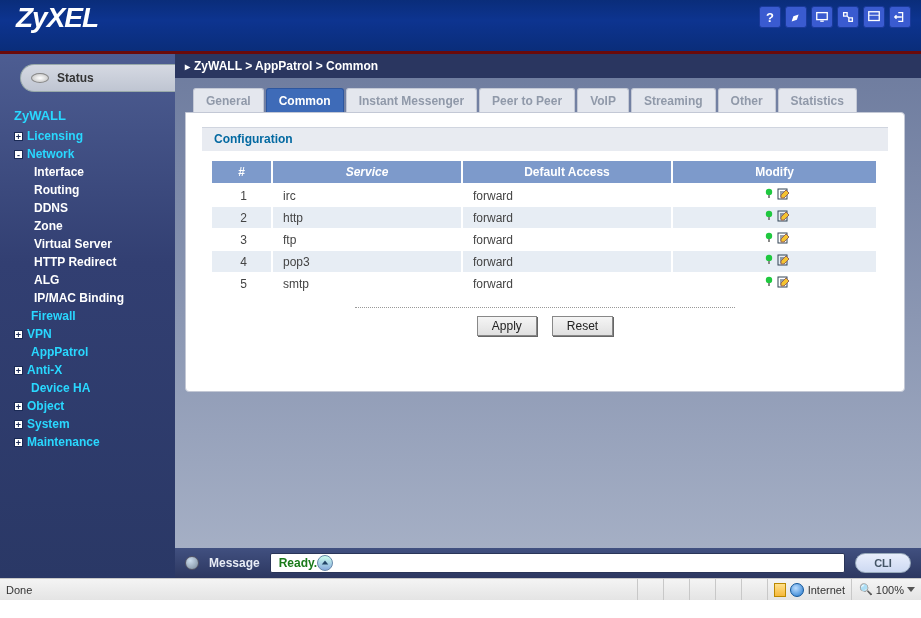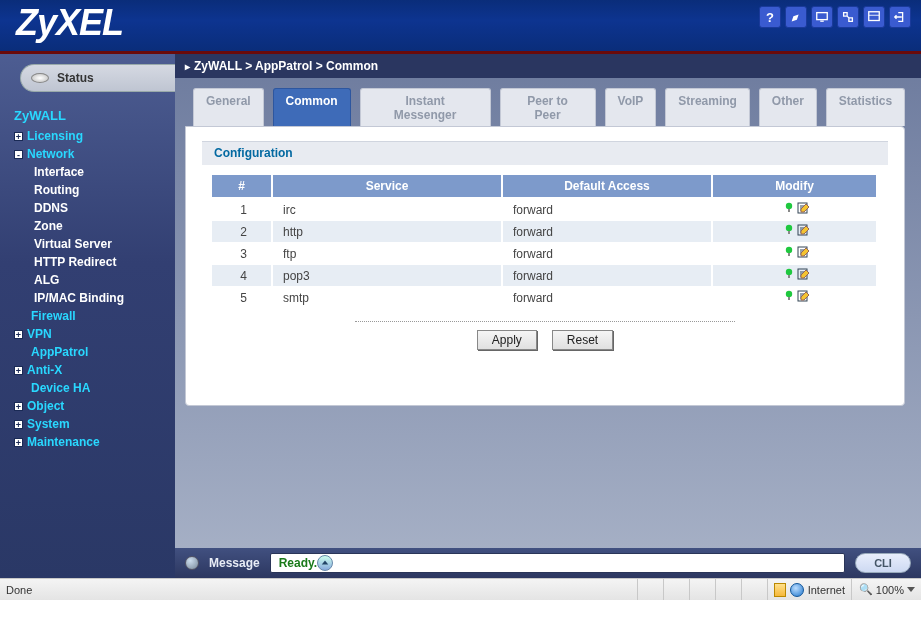--- a/index.html
+++ b/index.html
@@ -1,20 +1,20 @@
 <!DOCTYPE html>
 <html><head>
 <meta charset="utf-8">
 <style>
 * { margin:0; padding:0; box-sizing:border-box; font-family: Arial, Helvetica, sans-serif; }
 body { width:921px; height:618px; overflow:hidden; background:#fff; }
 
 
 .top-bar { height:54px; background:linear-gradient(#0a2d7a,#0d3490 40%,#0a2d7a); border-bottom:3px solid #6a0a0a; display:flex; align-items:flex-start; justify-content:space-between; padding:2px 10px 0 16px; }
-.logo { font-size:36px; font-style:italic; font-weight:bold; color:#fff; letter-spacing:-1px; }
+.logo { font-size:28px; font-style:italic; font-weight:bold; color:#fff; letter-spacing:-1px; }
 .header-icons { display:flex; gap:4px; margin-top:4px; }
 .header-icons .hicon { width:22px; height:22px; background:#3a5bd0; border:1px solid #1a3a9a; border-radius:3px; display:flex; align-items:center; justify-content:center; color:#fff; font-size:13px; font-weight:bold; cursor:pointer; }
 .header-icons .hicon svg { width:14px; height:14px; fill:#fff; }
 
 
 .shell { display:flex; height:524px; background:#7d8aa5; }
 
 
 .sidebar { width:175px; background:linear-gradient(#4d5d92,#323f72 40%,#2a3866); color:#cfe3ff; font-size:12px; position:relative; }
 .status-tab { margin:10px 0 10px 20px; height:28px; background:linear-gradient(#d5d9e2,#bfc5d2); border-radius:14px 0 0 14px; display:flex; align-items:center; gap:8px; padding-left:10px; color:#333; font-weight:bold; font-size:12px; cursor:pointer; border:1px solid #9aa; border-right:none; width:155px;}
@@ -27,34 +27,34 @@
 .nav .leaf { color:#fff; font-weight:bold; padding:2px 0; cursor:pointer; font-size:12px; }
 .nav .active { color:#29d8ff;}
 
 
 .content-shell { flex:1; display:flex; flex-direction:column; background:linear-gradient(#6d7b9e,#a8b2c7); }
 .breadcrumb { height:24px; background:#2a3660; color:#fff; font-size:12px; font-weight:bold; display:flex; align-items:center; padding-left:10px; gap:4px;}
 .breadcrumb .caret { font-size:10px;}
 .content-area { margin:10px 16px 0 10px; }
 
 
-.tabs { display:flex; gap:9px; padding-left:8px;}
+.tabs { display:flex; gap:2px; padding-left:8px;}
 .tab { padding:5px 12px 4px; background:#e4e7ee; color:#9099a9; font-weight:bold; font-size:12px; border:1px solid #c3c8d5; border-bottom:none; border-radius:3px 3px 0 0; cursor:pointer; min-width:50px; text-align:center;}
 .tab.active { background:#3e6bb8; color:#fff; border-color:#2d569f; }
 
 
 .panel { background:#fff; border:1px solid #c3c8d5; border-radius:0 4px 4px 4px; padding:14px 16px 22px; min-height:280px;}
 .section-title { background:#e8ebf1; color:#0369a1; font-weight:bold; font-size:12px; padding:4px 12px 5px; border-top:1px solid #d0d5df;  }
 .cfg-wrap { padding:10px 10px 0 10px;}
 
 
 table.cfg { width:100%; border-collapse:collapse; font-size:12px;}
 table.cfg th { background:#7d9acb; color:#fff; font-weight:bold; padding:4px 6px; border-right:2px solid #fff; border-bottom:2px solid #fff; font-size:12px; text-align:center;}
 table.cfg th:first-child { width:60px;}
-table.cfg th:nth-child(2){ width:230px;}
+table.cfg th:nth-child(2){ width:190px;font-style:italic;}
 table.cfg th:nth-child(3){ width:210px;}
 table.cfg td { padding:3px 6px 3px 10px; border-right:2px solid #fff; border-bottom:1px solid #fff; color:#444; }
 table.cfg tr:nth-child(even) td { background:#e7edf4;}
 table.cfg td.num { text-align:center;}
 table.cfg td.modify { text-align:center;}
 .bulb { color:#19c23b; font-size:13px; margin-right:2px;}
 .edit { color:#336; font-size:12px; cursor:pointer;}
 
 .dots { margin:12px auto 8px; width:380px; border-top:1px dotted #999;}
 .btn-row { display:flex; justify-content:center; gap:15px; margin-top:4px;}

